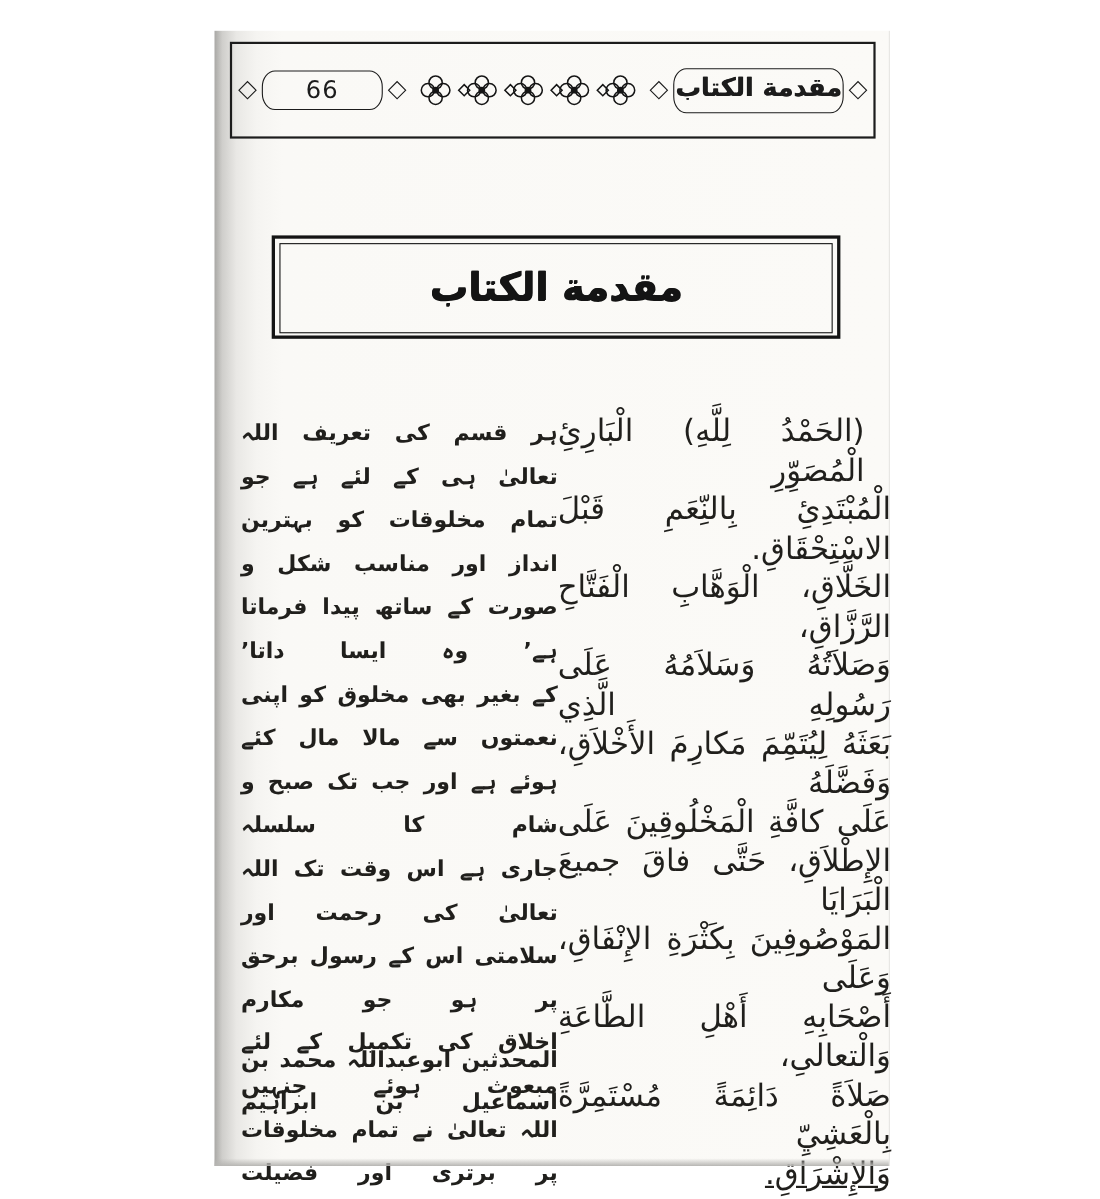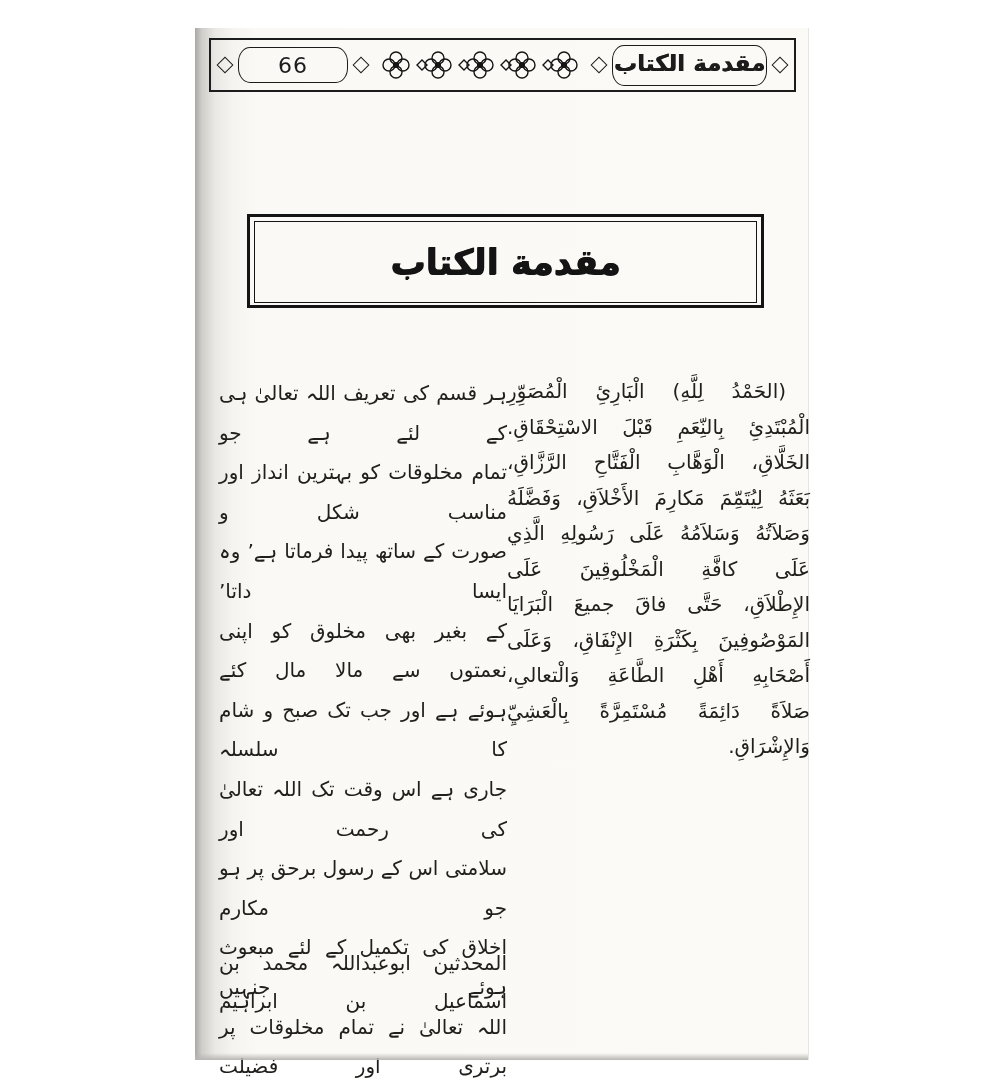--- a/index.html
+++ b/index.html
@@ -6,45 +6,45 @@
   .canvas{position:relative;width:1000px;height:1090px;background:#ffffff;overflow:hidden;
           font-family:"DejaVu Sans",sans-serif;}
   
   .page{position:absolute;left:195px;top:28px;width:613px;height:1032px;
         background:linear-gradient(to right,#a9a8a5 0px,#cfcecb 7px,#e9e8e5 20px,#f5f4f1 38px,#faf9f6 62px,#fbfaf7 100%);
         border-right:1px solid #e6e5e2;}
   .bottom-shadow{position:absolute;left:0;right:0;bottom:0;height:7px;
         background:linear-gradient(to top,#b7b6b3,rgba(255,255,255,0));}
   
   .band{position:absolute;top:10px;left:14px;right:12px;height:50px;border:2px solid #1c1c1c;
-        display:flex;align-items:center;gap:7px;padding:0 8px;background:transparent;}
+        display:flex;align-items:center;gap:7px;padding:17px 8px;background:transparent;}
   .dia{flex:0 0 auto;width:10px;height:10px;border:1.6px solid #1c1c1c;transform:rotate(45deg);}
   .cartouche{border:1.5px solid #1c1c1c;border-radius:12px/15px;height:34px;
         display:flex;align-items:center;justify-content:center;color:#1c1c1c;}
   .cart-num{flex:0 0 108px;font-size:22px;letter-spacing:1px;}
   .cart-title{flex:1 1 auto;font-size:23px;font-weight:bold;direction:rtl;
         text-shadow:0.6px 0 #1c1c1c;padding-bottom:5px;}
   .ornament{flex:0 0 212px;height:38px;display:flex;align-items:center;justify-content:center;}
   
   .title-box{position:absolute;top:186px;left:52px;right:44px;height:80px;
         border:3px solid #141414;padding:4px;background:transparent;}
   .title-box-inner{border:1.5px solid #141414;height:100%;display:flex;align-items:center;justify-content:center;}
   .title-text{font-size:35px;font-weight:bold;color:#141414;direction:rtl;
         letter-spacing:1px;text-shadow:0.8px 0 #141414,0 0.5px #141414;}
   
   .para{position:absolute;color:#201f1c;}
   .ar-p1{top:346px;right:-2px;width:303px;}
   .ar-p2{top:916px;right:-2px;width:303px;}
   .ur-p1{top:346px;left:-6px;width:318px;}
   .ur-p2{top:916px;left:-6px;width:318px;}
   .ln{direction:rtl;text-align:justify;text-align-last:justify;white-space:normal;}
-  .ar .ln{font-size:20px;line-height:35.5px;font-family:"DejaVu Sans",sans-serif;}
-  .ur .ln{font-size:20px;line-height:39.6px;font-weight:normal;margin-left:30px;}
+  .ar .ln{font-size:28px;line-height:35.5px;font-family:"DejaVu Sans",sans-serif;}
+  .ur .ln{font-size:20px;line-height:39.6px;font-weight:bold;margin-left:30px;}
   .ar-p2 .ln,.ur-p2 .ln{line-height:38px;}
-  .ln.lastline{text-align-last:right;}
+  .ln.lastline{text-align-last:right;text-decoration:underline;}
   .ln.indent{padding-right:24px;}
 </style>
 </head>
 <body>
 
 <div class="canvas">
   <div class="page">
 
     <div class="band">
       <span class="dia"></span>
@@ -107,22 +107,22 @@
     <div class="title-box">
       <div class="title-box-inner">
         <span class="title-text">مقدمة الكتاب</span>
       </div>
     </div>
 
     <div class="para ar ar-p1">
       <div class="ln indent">(الحَمْدُ لِلَّهِ) الْبَارِئِ الْمُصَوِّرِ</div>
       <div class="ln">الْمُبْتَدِئِ بِالنِّعَمِ قَبْلَ الاسْتِحْقَاقِ.</div>
       <div class="ln">الخَلَّاقِ، الْوَهَّابِ الْفَتَّاحِ الرَّزَّاقِ،</div>
+      <div class="ln">وَصَلاَتُهُ وَسَلاَمُهُ عَلَى رَسُولِهِ الَّذِي</div>
       <div class="ln">بَعَثَهُ لِيُتَمِّمَ مَكارِمَ الأَخْلاَقِ، وَفَضَّلَهُ</div>
-      <div class="ln">وَصَلاَتُهُ وَسَلاَمُهُ عَلَى رَسُولِهِ الَّذِي</div>
       <div class="ln">عَلَى كافَّةِ الْمَخْلُوقِينَ عَلَى</div>
       <div class="ln">الإِطْلاَقِ، حَتَّى فاقَ جميعَ الْبَرَايَا</div>
       <div class="ln">المَوْصُوفِينَ بِكَثْرَةِ الإِنْفَاقِ، وَعَلَى</div>
       <div class="ln">أَصْحَابِهِ أَهْلِ الطَّاعَةِ وَالْتعالیِ،</div>
       <div class="ln">صَلاَةً دَائِمَةً مُسْتَمِرَّةً بِالْعَشِيِّ</div>
       <div class="ln lastline">وَالإِشْرَاقِ.</div>
     </div>
 
 
     <div class="para ur ur-p1">

